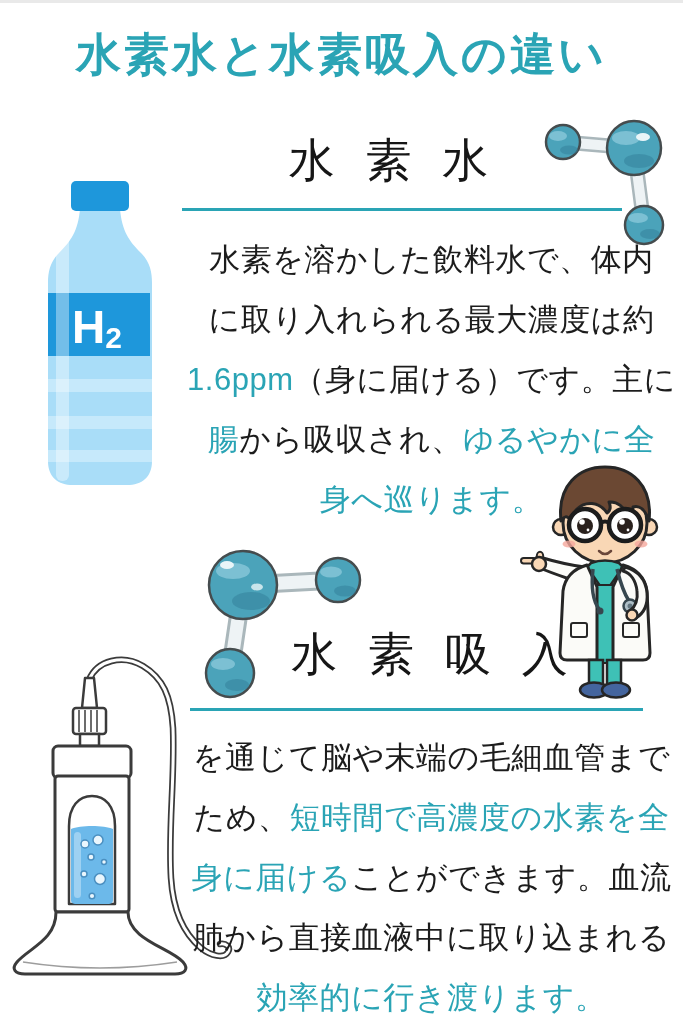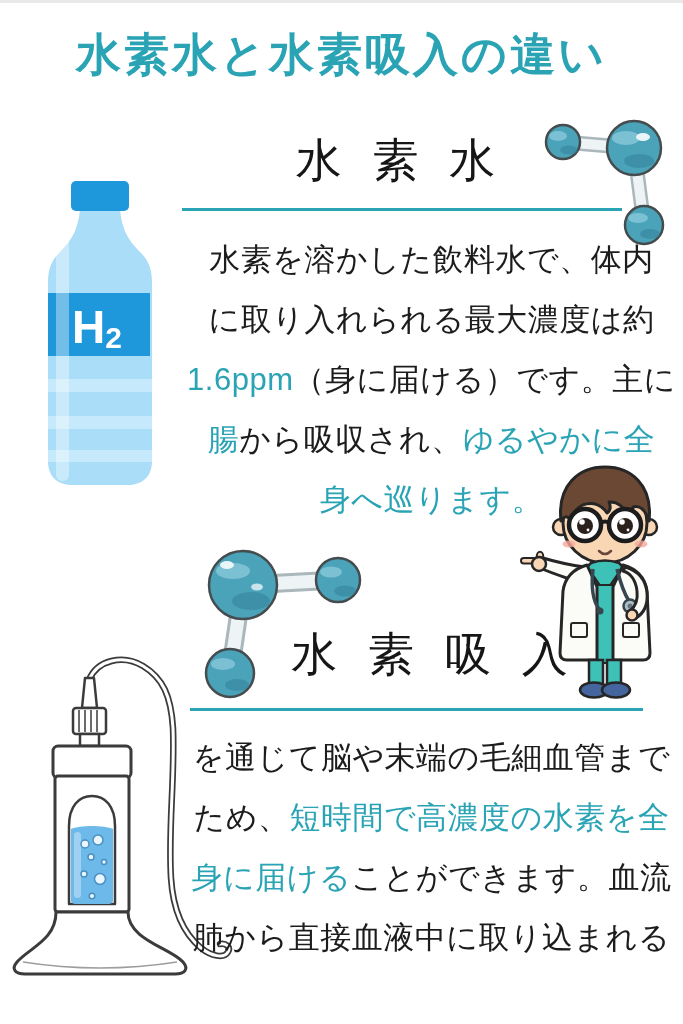--- a/index.html
+++ b/index.html
@@ -16,21 +16,21 @@
   }
   .title{
     position:absolute;left:0;top:22px;width:100%;margin:0;
     text-align:center;font-size:45px;font-weight:600;
     letter-spacing:3px;color:var(--accent);
   }
   .heading{
     position:absolute;margin:0;text-align:center;
     font-size:46px;font-weight:500;color:#161616;letter-spacing:9px;white-space:nowrap;
   }
-  .h-water{left:175px;top:127px;width:450px;}
+  .h-water{left:168px;top:127px;width:450px;}
   .h-inhale{left:262px;top:621px;width:344px;}
   .rule{position:absolute;height:3px;background:var(--accent);}
   .rule1{left:182px;top:205px;width:440px;}
   .rule2{left:190px;top:705px;width:453px;}
   .para{
     position:absolute;margin:0;width:493px;left:185px;
     font-size:31px;line-height:60px;letter-spacing:0.5px;
     text-align:center;white-space:pre-line;
   }
   .p1{top:227px;}
@@ -203,15 +203,15 @@
 
     <path d="M51,264 C51,292 24,300 12,314 C6,321 10,326 20,326 L170,326
              C180,326 184,321 178,314 C166,300 123,292 123,264 Z" fill="#ffffff" stroke="#3b3b3b" stroke-width="3" stroke-linejoin="round"></path>
     <path d="M18,314 Q95,326 172,314" fill="none" stroke="#3b3b3b" stroke-width="1.5" opacity="0.5"></path>
   </svg>
 
   <p class="para p2"><span>を通じて脳や末端の毛細血管まで
 ため、</span><span class="accent">短時間で高濃度の水素を全
 身に届ける</span><span>ことができます。血流
 肺から直接血液中に取り込まれる
-</span></p>
+</span><span class="accent">効率的に行き渡ります。</span></p>
 
 </div>
 
 </body></html>

